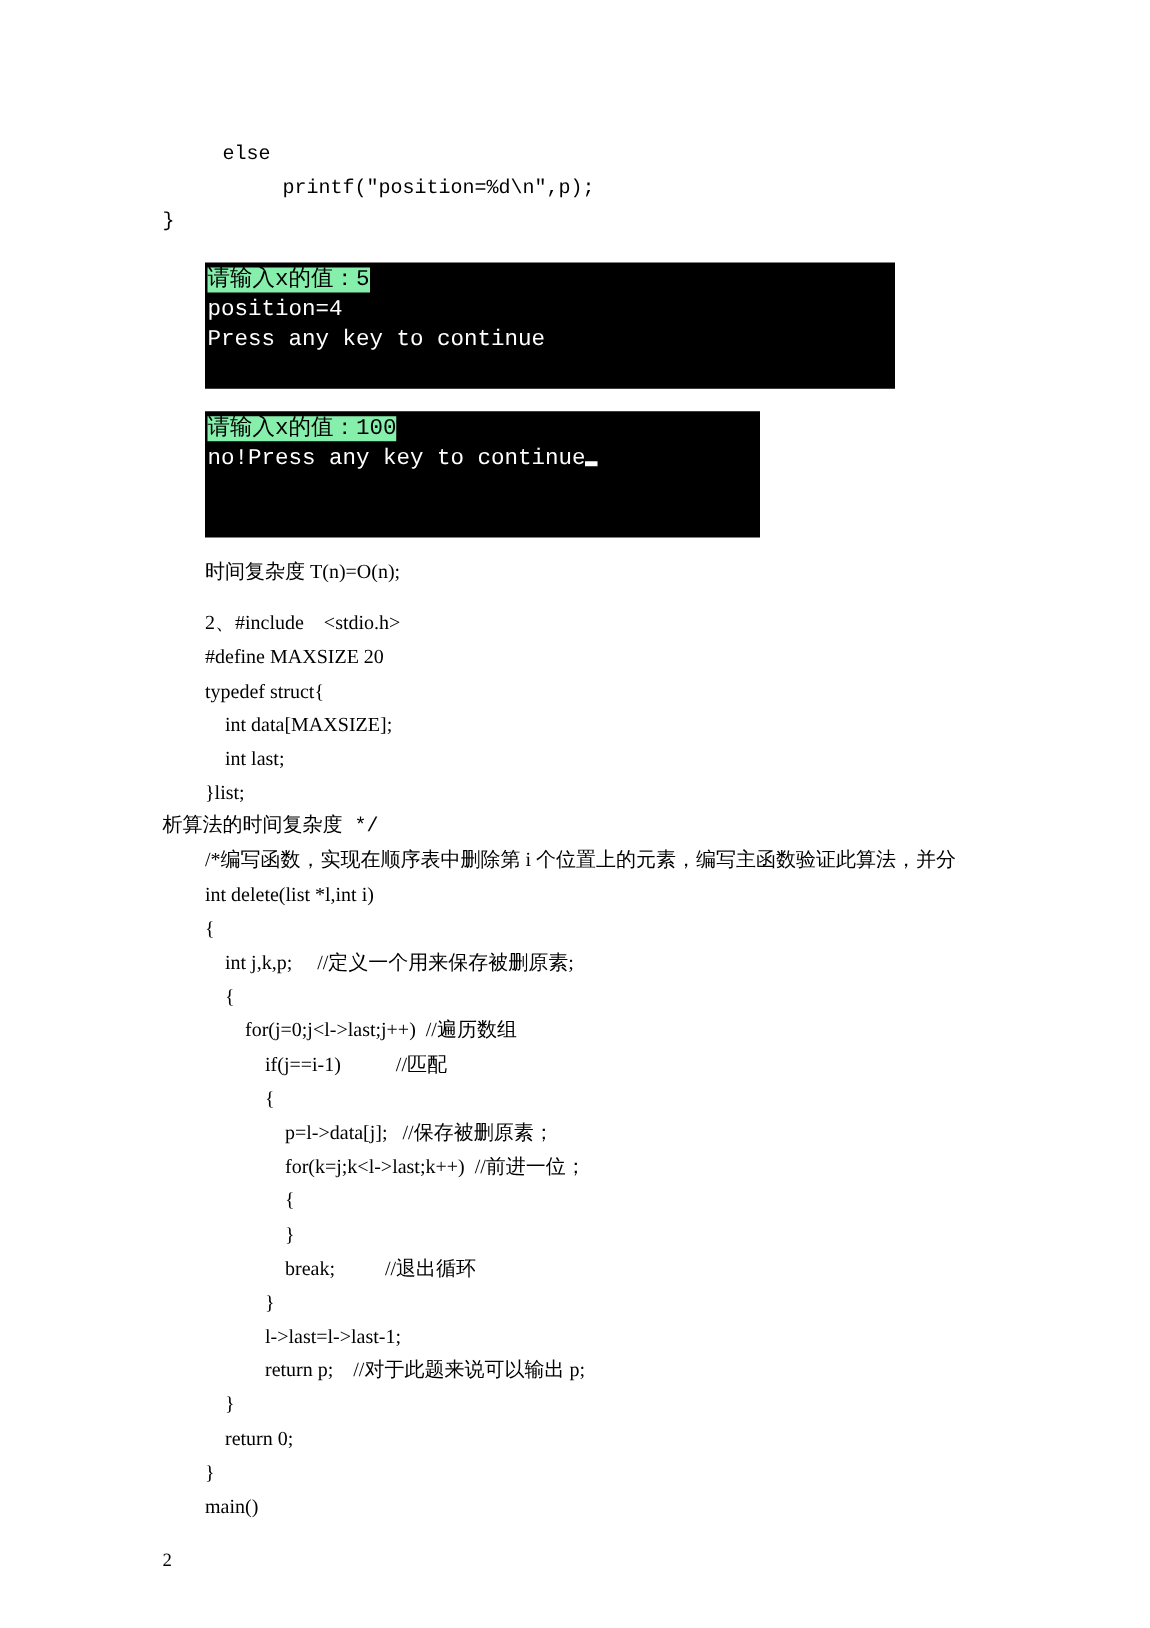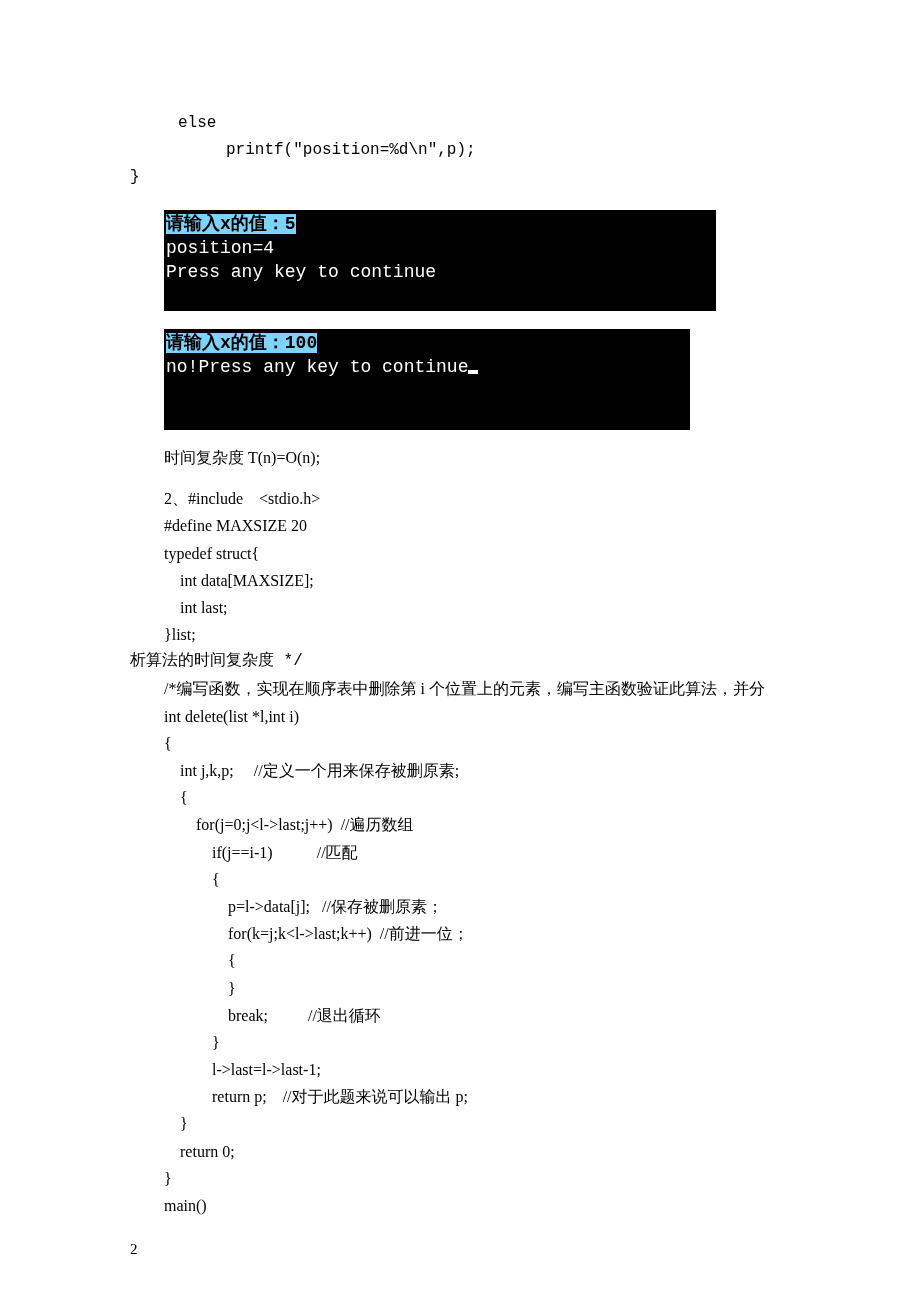--- a/index.html
+++ b/index.html
@@ -31,23 +31,22 @@
       font-family: "SimSun", "Courier New", monospace;
       font-size: 18px;
       padding: 2px 6px 2px 2px;
       margin: 18px 0 10px 34px;
       width: 552px;
       line-height: 1.35;
       box-sizing: border-box;
       min-height: 88px;
     }
     .terminal .highlight {
-      background: #7dd3fc;
+      background: #86efac;
       color: #000;
-      font-weight: bold;
     }
     .term-line { white-space: pre; }
     .cursor {
       display: inline-block;
       width: 10px;
       height: 4px;
       background: #fff;
       vertical-align: baseline;
       position: relative;
       top: 2px;
@@ -78,21 +77,21 @@
   <div class="code-line indent2">printf("position=%d\n",p);</div>
   <div class="code-line">}</div>
 
   <div class="terminal">
     <div class="term-line"><span class="highlight">请输入x的值：5</span></div>
     <div class="term-line">position=4</div>
     <div class="term-line">Press any key to continue</div>
     <div class="term-line">&nbsp;</div>
   </div>
 
-  <div class="terminal" style="min-height:100px;width:526px;">
+  <div class="terminal" style="min-height:100px;width:444px;">
     <div class="term-line"><span class="highlight">请输入x的值：100</span></div>
     <div class="term-line"><span>no!Press any key to continue</span><span class="cursor"></span></div>
     <div class="term-line">&nbsp;</div>
     <div class="term-line">&nbsp;</div>
   </div>
 
   <div class="body-text">时间复杂度 T(n)=O(n);</div>
 
   <div class="spacer"></div>
 

